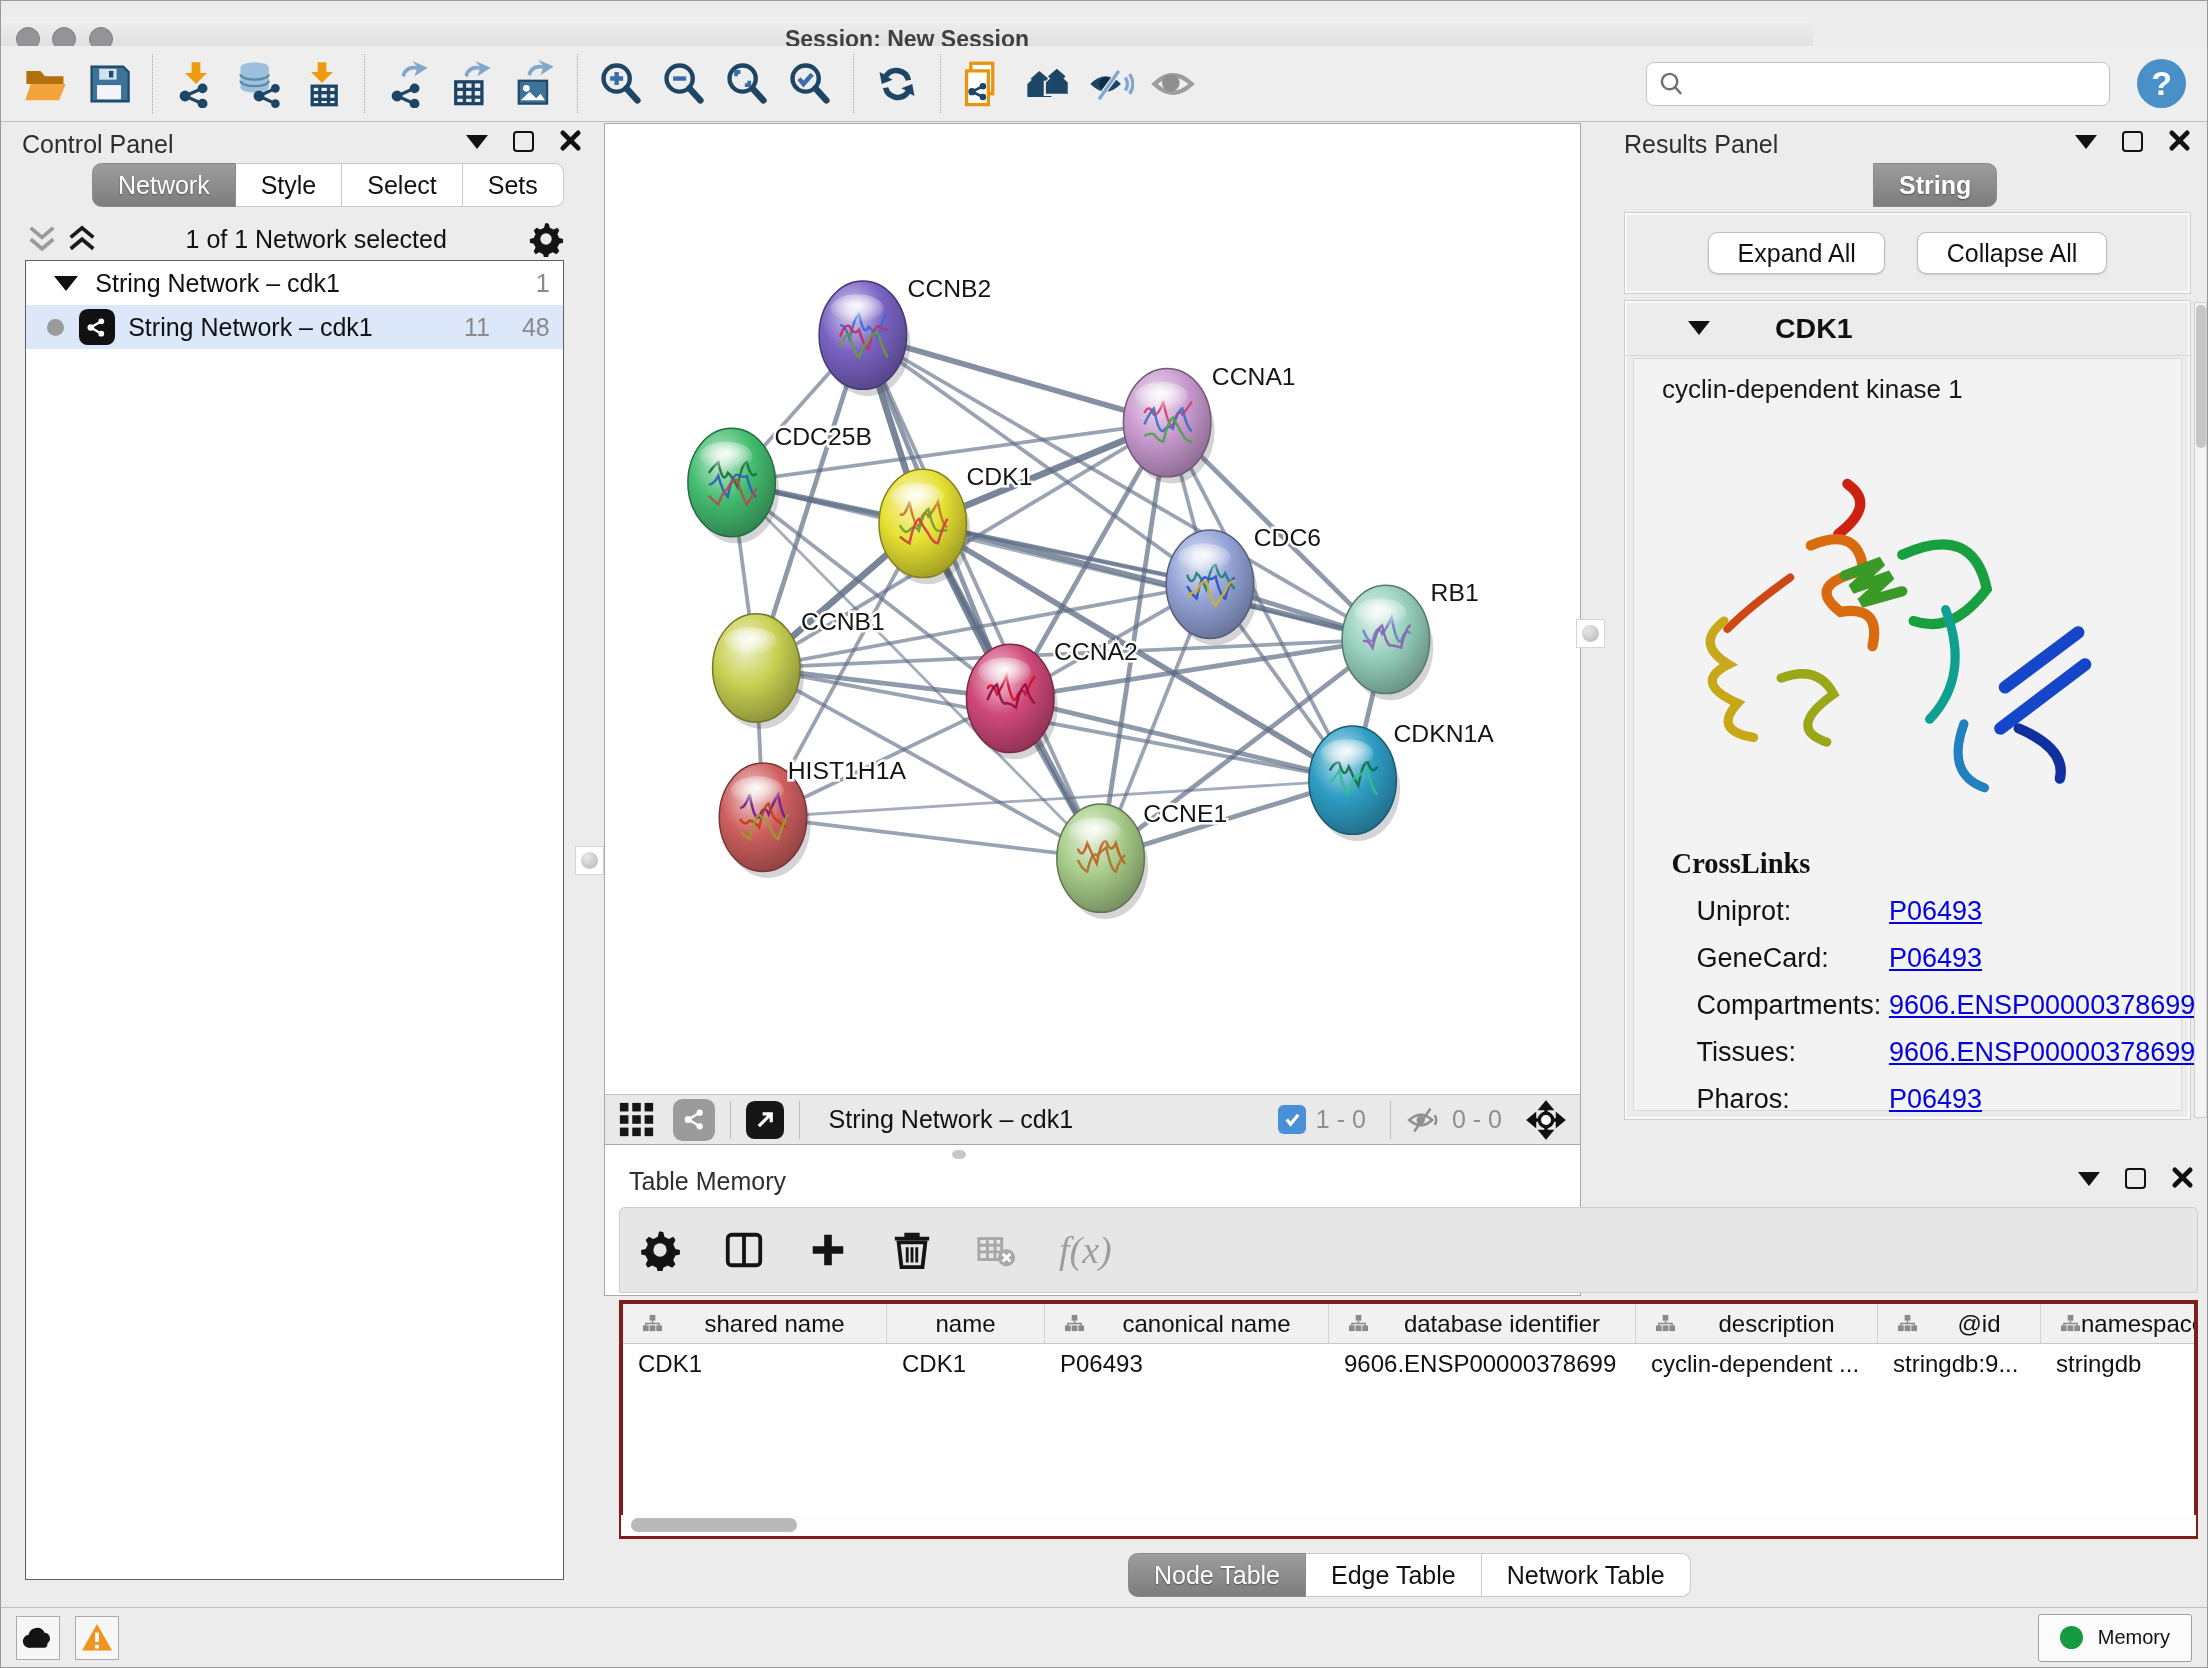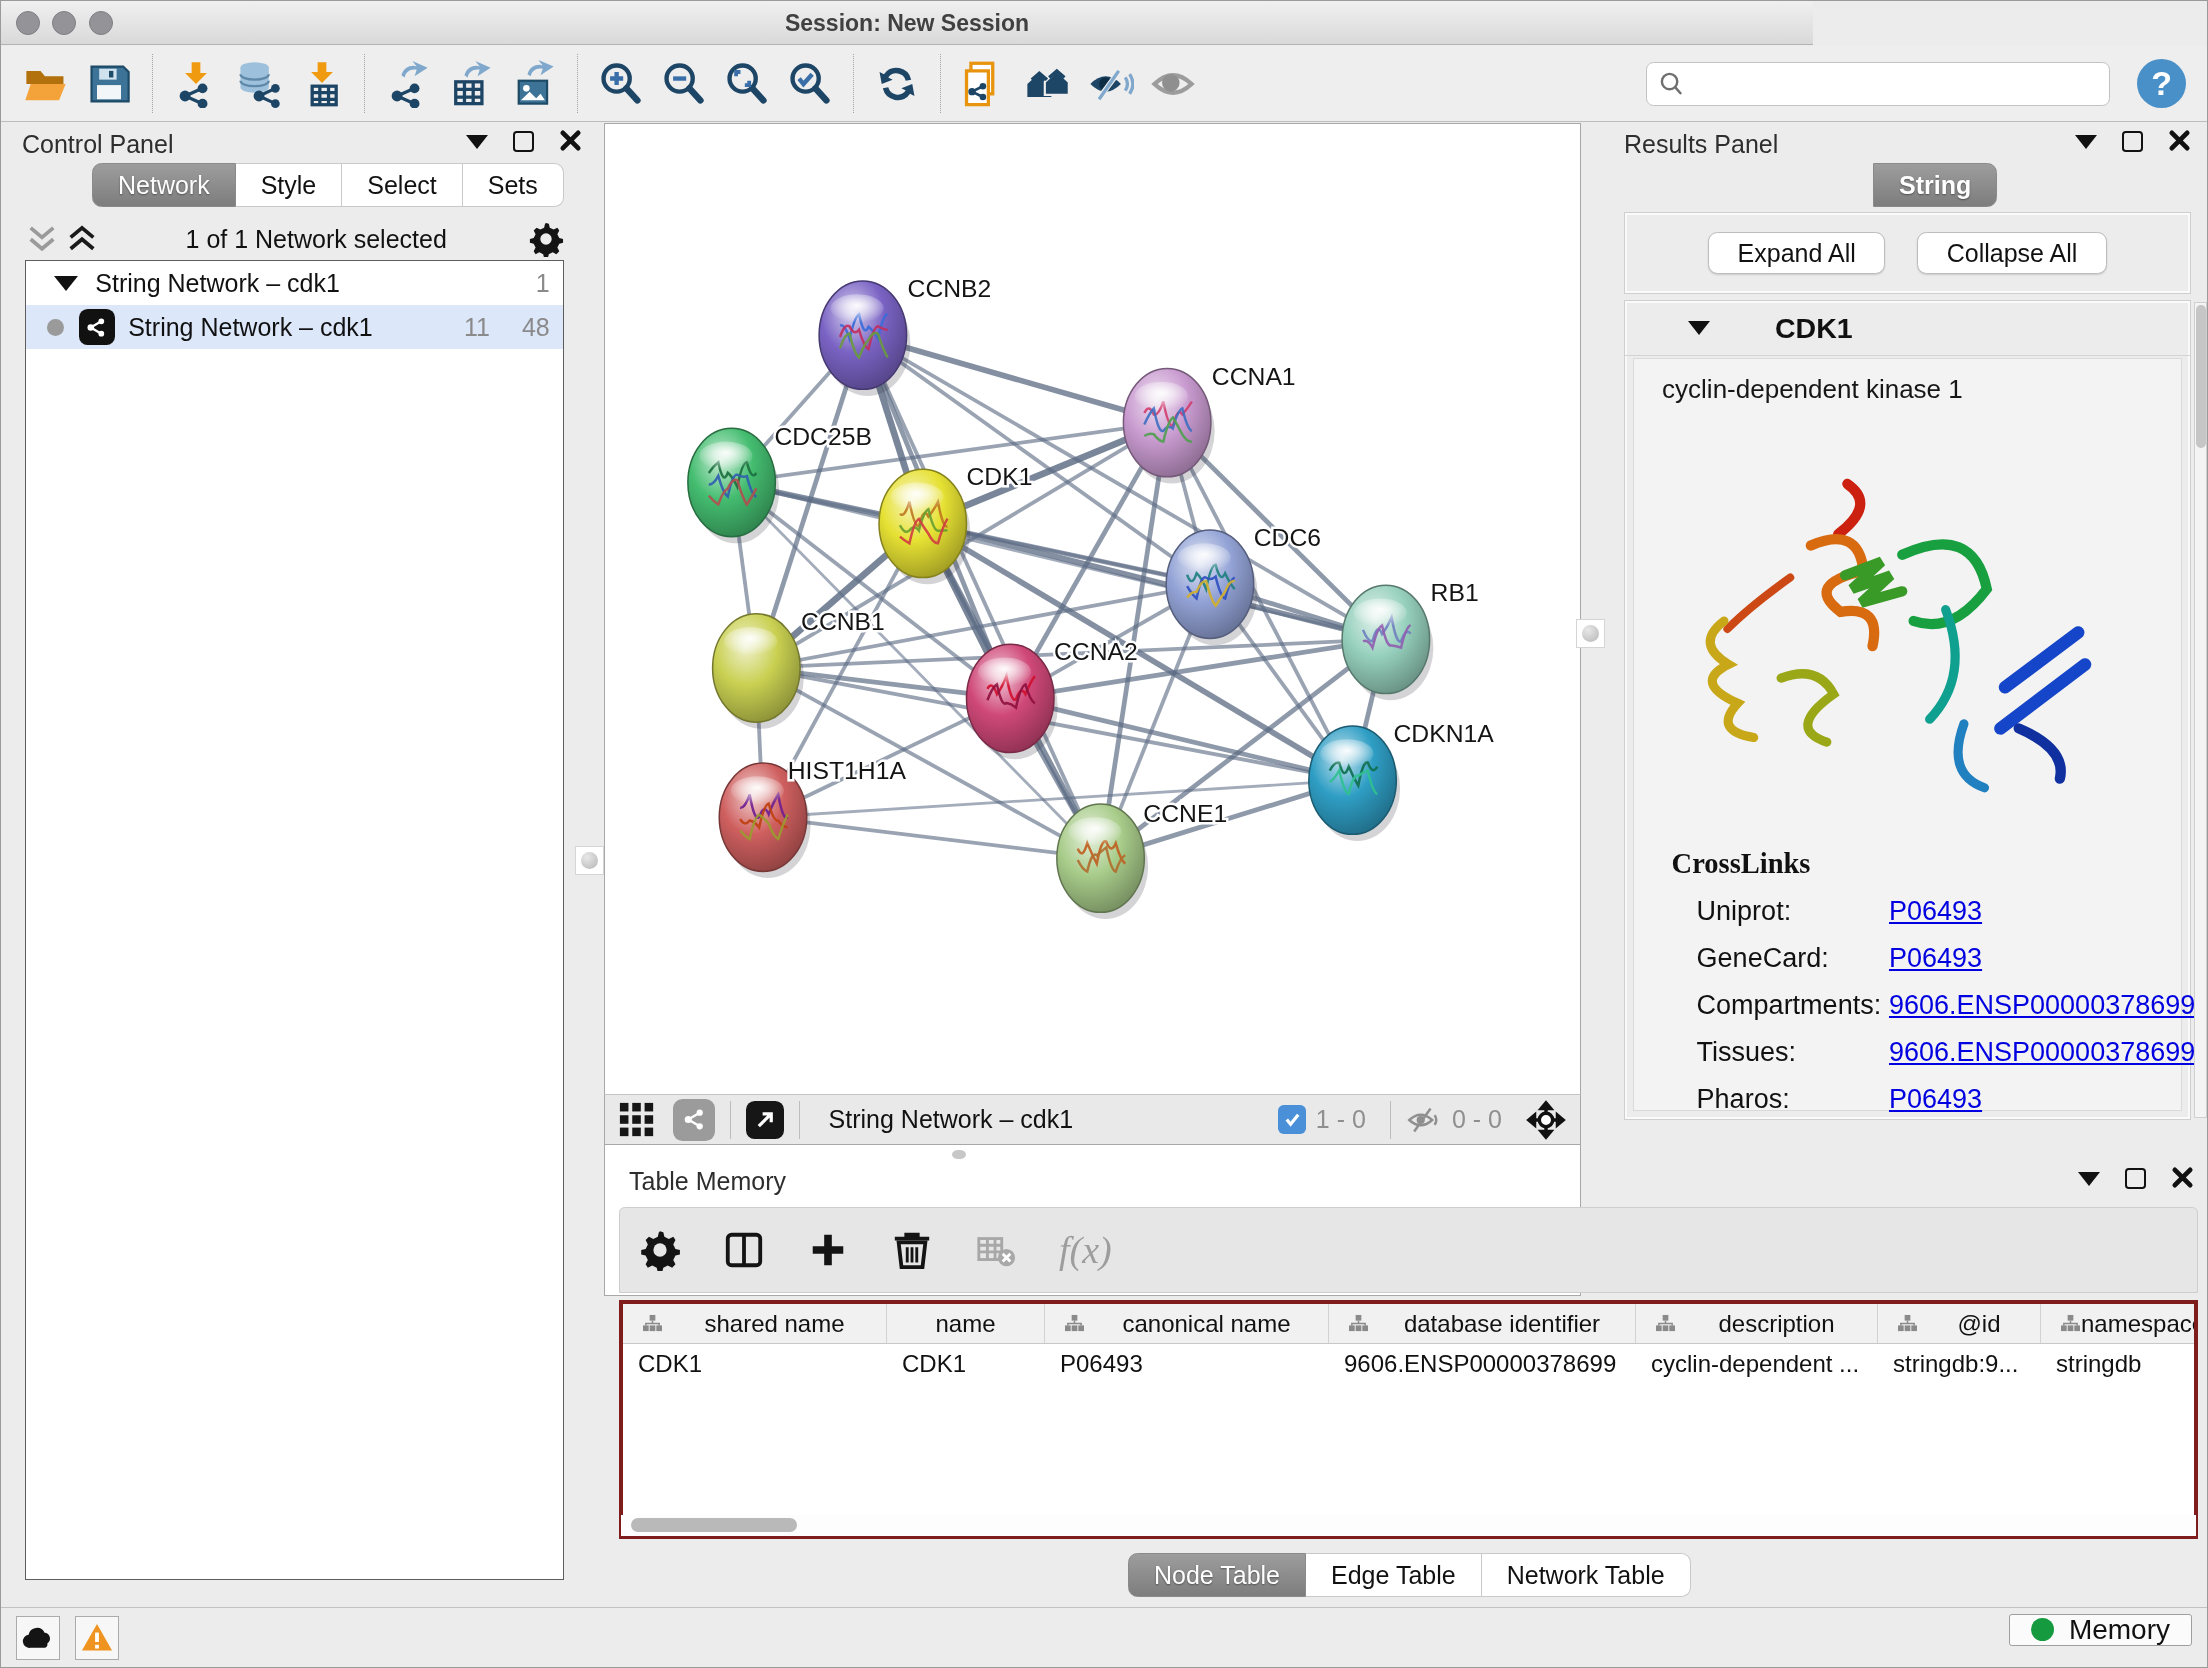--- a/index.html
+++ b/index.html
@@ -1,20 +1,20 @@
 <!DOCTYPE html>
 <html style="font-size:15px"><head>
 <meta charset="utf-8">
 <style>
   html,body{margin:0;padding:0;background:#d8d8d8;}
   *{box-sizing:border-box;font-family:"Liberation Sans",sans-serif;}
   .window{position:relative;width:2208px;height:1668px;background:#ececec;overflow:hidden;border:1px solid #9a9a9a;}
 
   
-  .titlebar{position:absolute;left:0;top:0;width:1812px;height:44px;
+  .titlebar{position:absolute;left:0;top:16px;width:1812px;height:44px;
     background:linear-gradient(#f0f0f0,#d9d9d9);border-bottom:1px solid #b3b3b3;}
   .traffic{position:absolute;top:9.5px;width:24px;height:24px;border-radius:50%;
     background:#939398;border:1px solid #7e7e84;}
   .tl1{left:15px}.tl2{left:51px}.tl3{left:88px}
   .title-text{position:absolute;left:0;right:0;top:8.6px;text-align:center;font-size:23px;color:#404040;font-weight:bold;}
 
   
   .toolbar{position:absolute;left:0;top:45px;width:2208px;height:76px;background:#eeeeee;
     border-bottom:1px solid #bcbcbc;display:flex;align-items:center;padding:0 13.3px;}
   .tbtn{width:63px;height:61px;display:flex;align-items:center;justify-content:center;flex:0 0 auto;cursor:default;}
@@ -100,22 +100,22 @@
   .tbl-row{display:flex;height:40px;}
   .td{font-size:24px;color:#111;padding:5.7px 0 0 15px;white-space:nowrap;overflow:hidden;flex:0 0 auto;}
   .hscroll{position:absolute;left:620px;top:1514px;width:1575px;height:21px;background:#fdfdfd;}
   .hthumb{position:absolute;left:9.5px;top:2.9px;width:166px;height:14.3px;background:#b9b9b9;border-radius:7.6px;}
   .tp-tabs{position:absolute;left:1127px;top:1552px;}
 
   
   .statusbar{position:absolute;left:0;top:1606px;width:2208px;height:62px;background:#ececec;border-top:1px solid #c2c2c2;}
   .sb-btn{position:absolute;top:7.6px;width:44px;height:44px;background:#f7f7f7;border:1px solid #ababab;
     display:flex;align-items:center;justify-content:center;}
-  .memory{position:absolute;right:17px;top:5.7px;height:32px;background:#fbfbfb;border:1px solid #9f9f9f;border-radius:2.9px;
-    display:flex;align-items:center;padding:0 21px;font-size:28px;color:#111;}
+  .memory{position:absolute;right:17px;top:5.7px;height:48px;background:#fbfbfb;border:1px solid #9f9f9f;border-radius:2.9px;
+    display:flex;align-items:center;padding:0 21px;font-size:20px;color:#111;}
   .memdot{width:23px;height:23px;border-radius:50%;background:#169a40;margin-right:15px;}
 
   .grip{position:absolute;width:28.5px;height:28.5px;background:#fff;border:1px solid #d5d5d5;display:flex;align-items:center;justify-content:center;}
   .grip i{width:17px;height:17px;border-radius:50%;background:radial-gradient(circle at 35% 30%,#e8e8e8,#b5b5b5);display:block;}
   .hgrip{position:absolute;left:942px;top:1148px;width:32px;height:11.4px;display:flex;align-items:center;justify-content:center;}
   .hgrip i{width:13.3px;height:9.5px;border-radius:50%;background:#c7c7c7;display:block;}
 </style>
 </head>
 <body>
 

